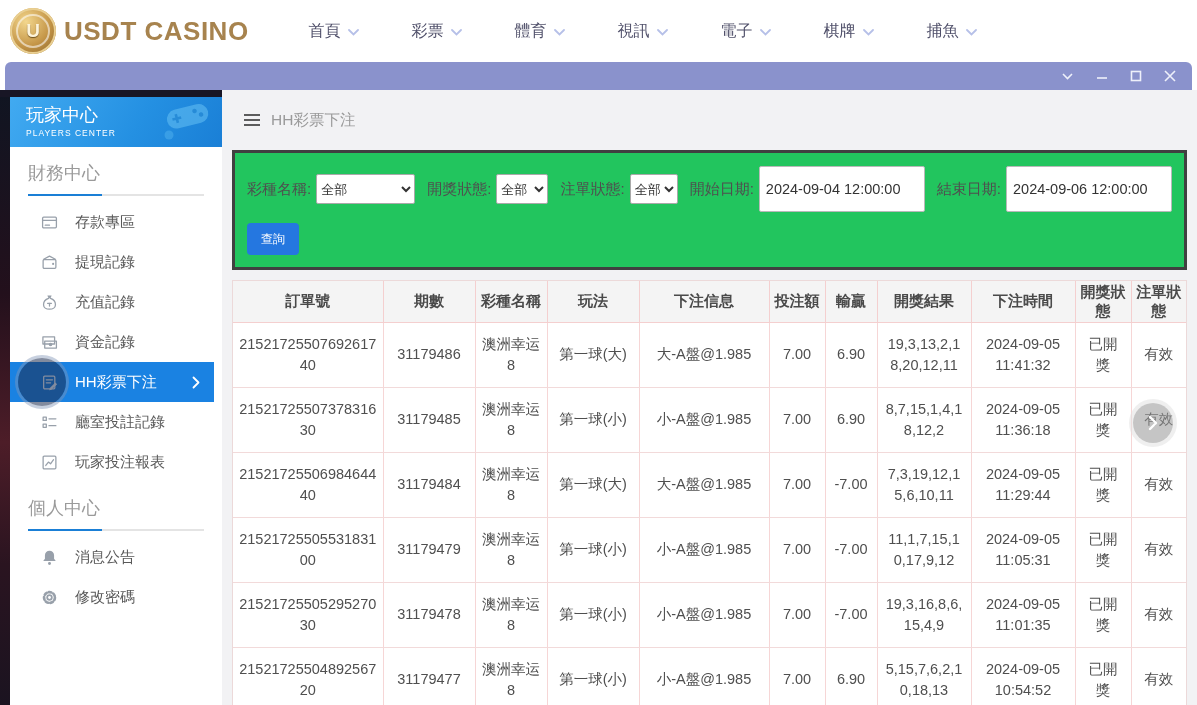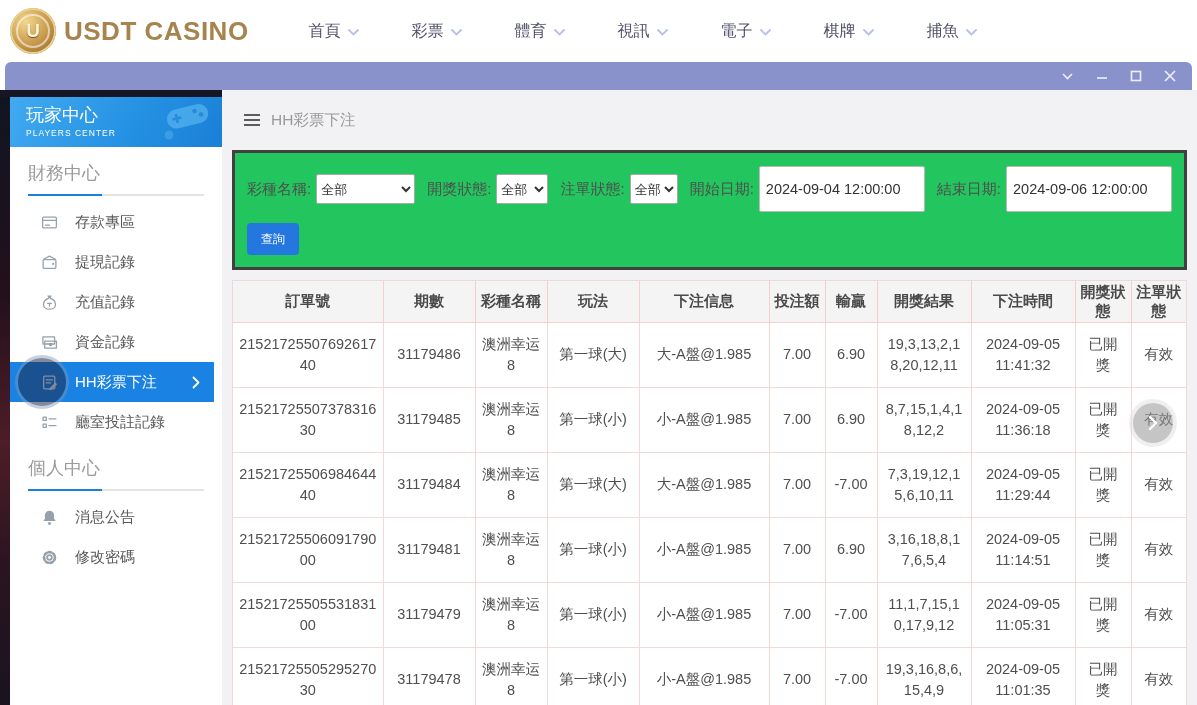--- a/index.html
+++ b/index.html
@@ -249,20 +249,29 @@
         <div class="side-item">
           <span class="icon">
             <svg viewBox="0 0 16 16">
               <rect class="s" x="2" y="3" width="3" height="3"></rect>
               <line class="s" x1="7.5" y1="4.5" x2="14" y2="4.5"></line>
               <rect class="s" x="2" y="9.5" width="3" height="3"></rect>
               <line class="s" x1="7.5" y1="11" x2="14" y2="11"></line>
             </svg>
           </span>
           <span>廳室投註記錄</span>
+        </div>
+        <div class="side-item">
+          <span class="icon">
+            <svg viewBox="0 0 16 16">
+              <rect class="s" x="2" y="2" width="12" height="12" rx="1"></rect>
+              <polyline class="s" points="4.5,10.8 7,7.6 9,9.2 11.8,5.4"></polyline>
+            </svg>
+          </span>
+          <span>玩家投注報表</span>
         </div>
         <div class="section-title">個人中心</div>
         <div class="section-underline"></div>
         <div class="side-item">
           <span class="icon">
             <svg viewBox="0 0 16 16">
               <path class="f" d="M8,1.6 a4.3,4.3 0 0 1 4.3,4.3 v3.2 l1.6,2.2 h-11.8 l1.6,-2.2 v-3.2 a4.3,4.3 0 0 1 4.3,-4.3 z"></path>
               <circle class="f" cx="8" cy="13.7" r="1.4"></circle>
             </svg>
           </span>
@@ -381,33 +390,20 @@
               <td class="c3">第一球(大)</td>
               <td class="c4">大-A盤@1.985</td>
               <td class="c5">7.00</td>
               <td class="c6">-7.00</td>
               <td class="c7">7,3,19,12,15,6,10,11</td>
               <td class="c8">2024-09-05 11:29:44</td>
               <td class="c9">已開獎</td>
               <td class="c10">有效</td>
             </tr>
             <tr>
-              <td class="c0">2152172550609179000</td>
-              <td class="c1">31179481</td>
-              <td class="c2">澳洲幸运8</td>
-              <td class="c3">第一球(小)</td>
-              <td class="c4">小-A盤@1.985</td>
-              <td class="c5">7.00</td>
-              <td class="c6">6.90</td>
-              <td class="c7">3,16,18,8,17,6,5,4</td>
-              <td class="c8">2024-09-05 11:14:51</td>
-              <td class="c9">已開獎</td>
-              <td class="c10">有效</td>
-            </tr>
-            <tr>
               <td class="c0">2152172550553183100</td>
               <td class="c1">31179479</td>
               <td class="c2">澳洲幸运8</td>
               <td class="c3">第一球(小)</td>
               <td class="c4">小-A盤@1.985</td>
               <td class="c5">7.00</td>
               <td class="c6">-7.00</td>
               <td class="c7">11,1,7,15,10,17,9,12</td>
               <td class="c8">2024-09-05 11:05:31</td>
               <td class="c9">已開獎</td>

